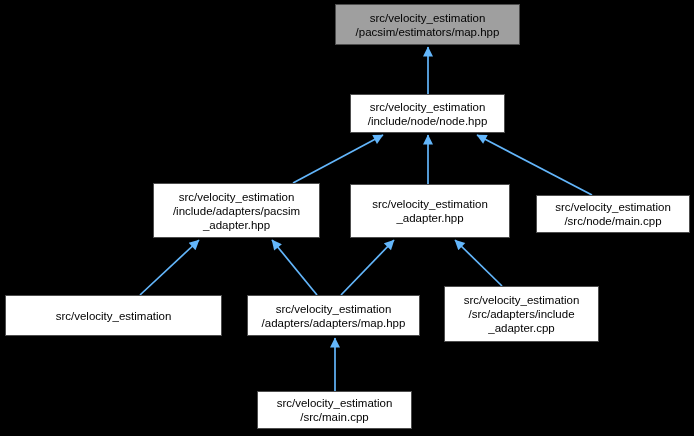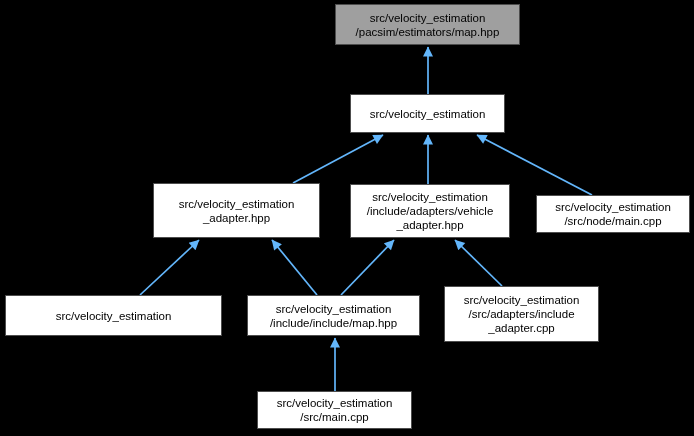--- a/index.html
+++ b/index.html
@@ -67,40 +67,41 @@
         <line x1="335" y1="391" x2="335" y2="338" stroke="#63b6fb" stroke-width="1.7" marker-end="url(#arrowhead)"></line>
       </g>
   </svg>
   <div id="nodes-layer">
       <div class="graph-node highlight" style="left: 335px; top: 4px; width: 185px; height: 41px;">
         <div class="label-line">src/velocity_estimation</div>
         <div class="label-line">/pacsim/estimators/map.hpp</div>
       </div>
       <div class="graph-node" style="left: 350px; top: 94px; width: 155px; height: 39px;">
         <div class="label-line">src/velocity_estimation</div>
+        <div class="label-line">/include/node/node.hpp</div>
       </div>
       <div class="graph-node" style="left: 153px; top: 183px; width: 167px; height: 55px;">
         <div class="label-line">src/velocity_estimation</div>
+        <div class="label-line">/include/adapters/pacsim</div>
         <div class="label-line">_adapter.hpp</div>
       </div>
       <div class="graph-node" style="left: 350px; top: 184px; width: 160px; height: 54px;">
         <div class="label-line">src/velocity_estimation</div>
-        <div class="label-line">/include/adapters/vehicle</div>
         <div class="label-line">_adapter.hpp</div>
       </div>
       <div class="graph-node" style="left: 536px; top: 195px; width: 154px; height: 38px;">
         <div class="label-line">src/velocity_estimation</div>
         <div class="label-line">/src/node/main.cpp</div>
       </div>
       <div class="graph-node" style="left: 5px; top: 295px; width: 217px; height: 41px;">
         <div class="label-line">src/velocity_estimation</div>
       </div>
       <div class="graph-node" style="left: 247px; top: 295px; width: 173px; height: 41px;">
         <div class="label-line">src/velocity_estimation</div>
-        <div class="label-line">/include/include/map.hpp</div>
+        <div class="label-line">/adapters/adapters/map.hpp</div>
       </div>
       <div class="graph-node" style="left: 444px; top: 286px; width: 155px; height: 56px;">
         <div class="label-line">src/velocity_estimation</div>
         <div class="label-line">/src/adapters/include</div>
         <div class="label-line">_adapter.cpp</div>
       </div>
       <div class="graph-node" style="left: 257px; top: 391px; width: 155px; height: 38px;">
         <div class="label-line">src/velocity_estimation</div>
         <div class="label-line">/src/main.cpp</div>
       </div>

